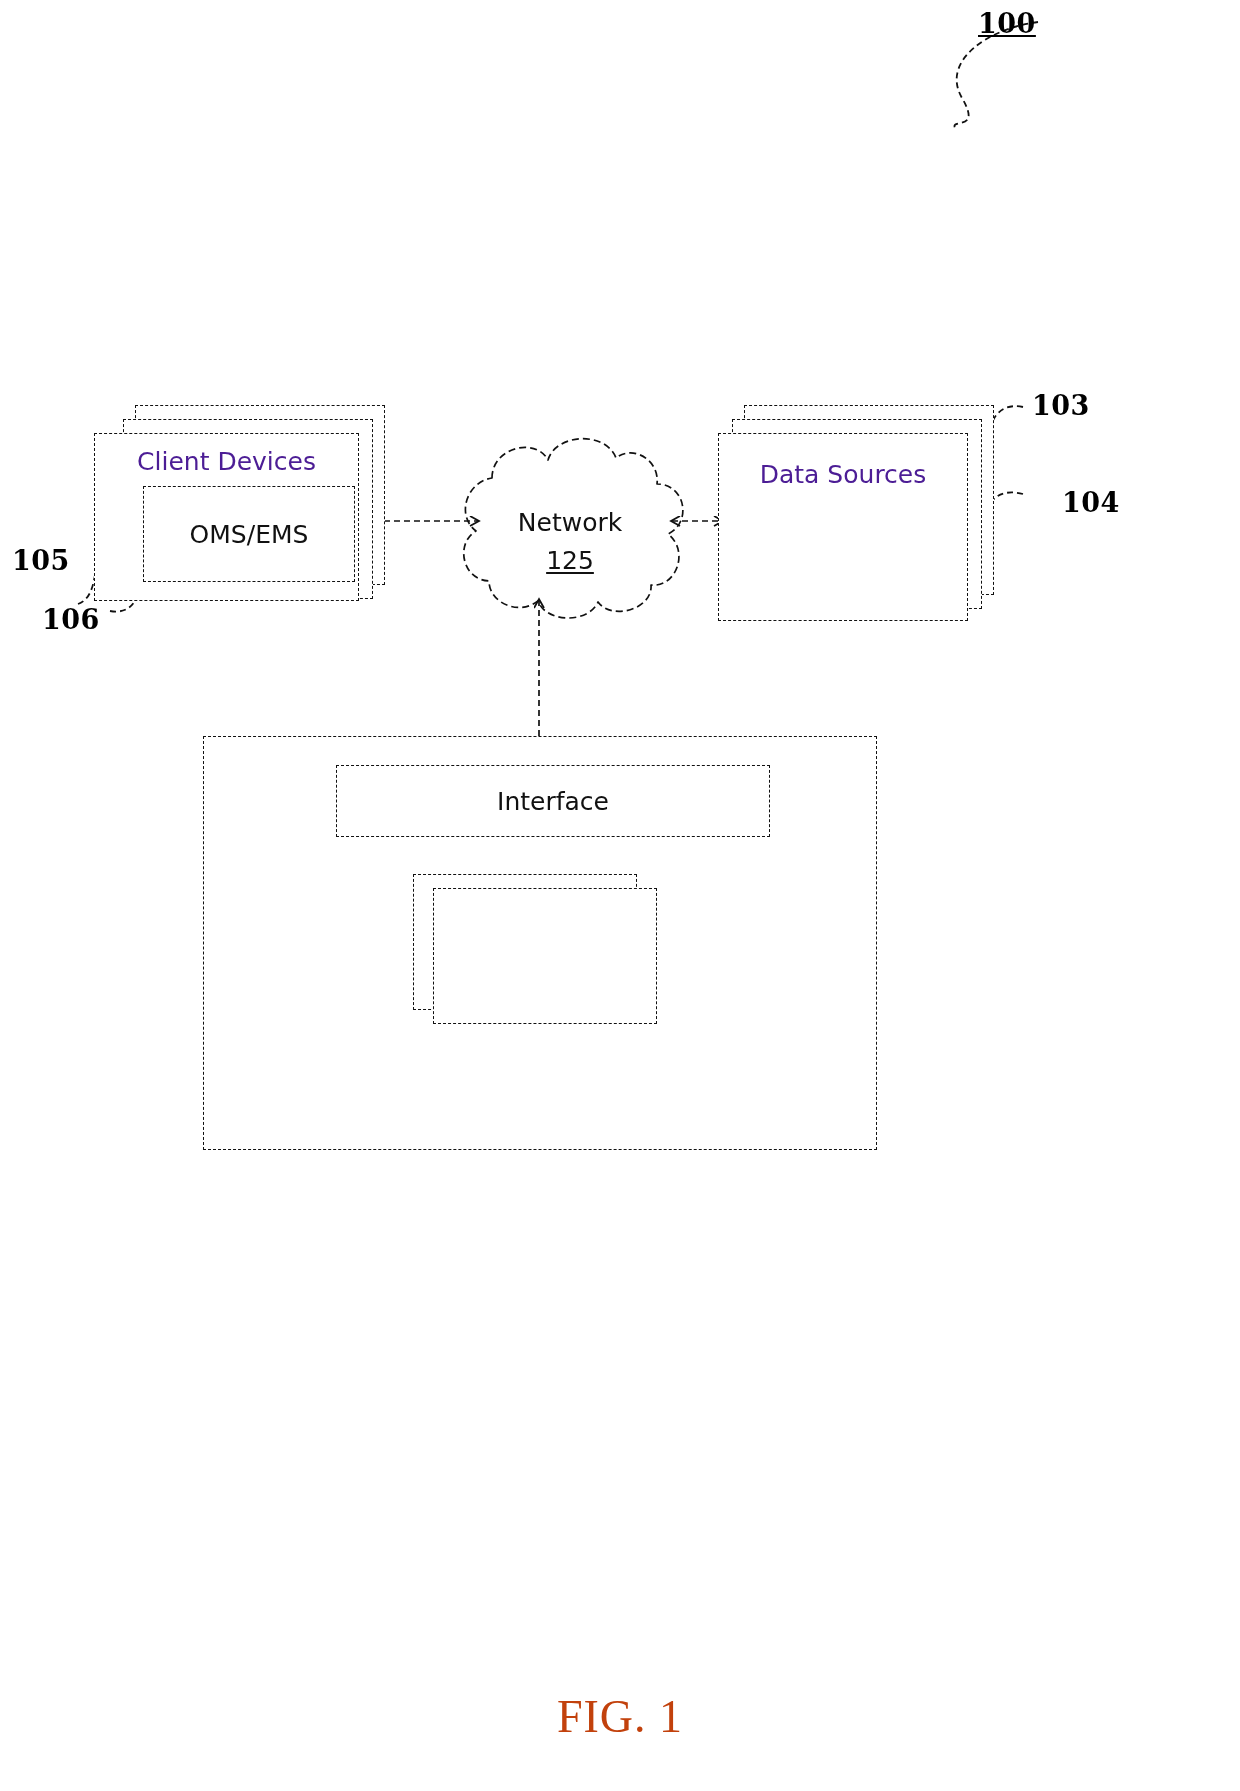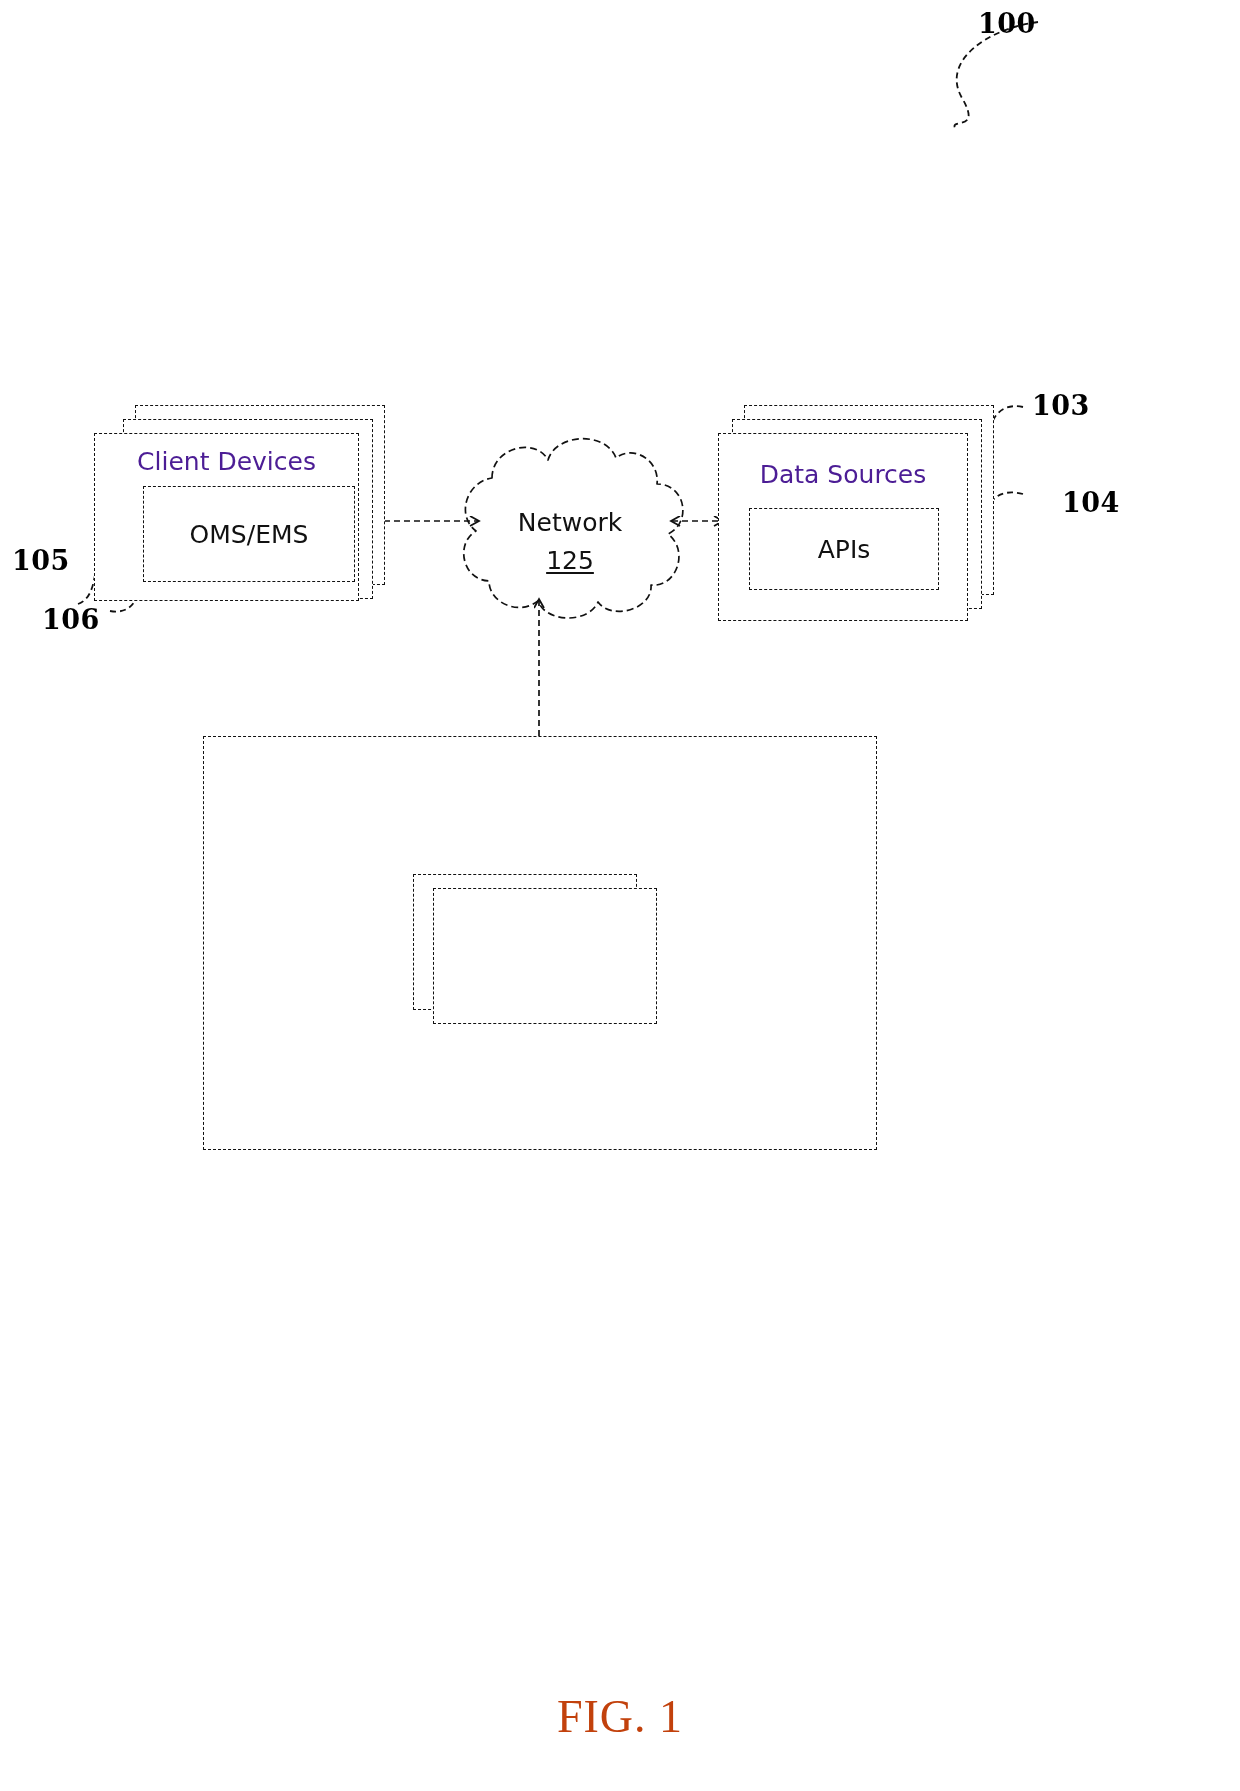--- a/index.html
+++ b/index.html
@@ -154,21 +154,21 @@
 
     <path d="M 1023 407 C 1000 402, 988 420, 990 440 C 992 462, 984 480, 970 530" fill="none" stroke="#111" stroke-width="1.8" stroke-dasharray="6 4"></path>
 
     <path d="M 1023 494 C 1000 488, 988 500, 986 516 C 984 540, 974 550, 946 566" fill="none" stroke="#111" stroke-width="1.8" stroke-dasharray="6 4"></path>
 
     <path d="M 306 838 C 324 836, 324 820, 320 806 C 316 790, 320 776, 336 766" fill="none" stroke="#111" stroke-width="1.8" stroke-dasharray="6 4"></path>
 
     <path d="M 570 1095 C 578 1078, 560 1066, 546 1058 C 530 1050, 520 1040, 514 1024" fill="none" stroke="#111" stroke-width="1.8" stroke-dasharray="6 4"></path>
   </svg>
 
-  <div class="ref" style="left:978px; top:8px;">100</div>
+  <div class="ref" style="left:978px; top:8px;text-decoration:underline;">100</div>
 
   <div class="ref" style="left:12px; top:545px;">105</div>
 
   <div class="ref" style="left:42px; top:604px;">106</div>
 
   <div class="ref" style="left:1032px; top:390px;">103</div>
 
   <div class="ref" style="left:1032px; top:487px;margin-left:30px;">104</div>
 
   <div class="ref underline" style="left:788px; top:760px;">101</div>
@@ -188,27 +188,27 @@
   </div>
 
   <div class="cloud-text" style="left:470px; top:508px; width:200px;">Network</div>
   <div class="cloud-text num" style="left:470px; top:546px; width:200px;">125</div>
 
   <div class="box dashed abs" style="left:744px; top:405px; width:250px; height:190px;"></div>
   <div class="box dashed abs" style="left:732px; top:419px; width:250px; height:190px;"></div>
 
   <div class="box dashed abs" style="left:718px; top:433px; width:250px; height:188px;">
     <div class="boxlabel" style="top:26px;">Data Sources</div>
-    <div class="box dashed abs" style="left:30px; top:74px; width:190px; height:82px;">
-      <div class="inner-label">APIs</div>
-    </div>
   </div>
 
   <div class="box dashed abs" style="left:203px; top:736px; width:674px; height:414px;"></div>
 
+  <div class="box dashed abs" style="left:336px; top:765px; width:434px; height:72px;">
+    <div class="inner-label">Interface</div>
+  </div>
 
   <div class="box dashed abs" style="left:413px; top:874px; width:224px; height:136px;"></div>
   <div class="box dashed abs" style="left:433px; top:888px; width:224px; height:136px;"></div>
 
 
   <div id="fig-caption">FIG. 1</div>
 
 </div>
 
 </body></html>

